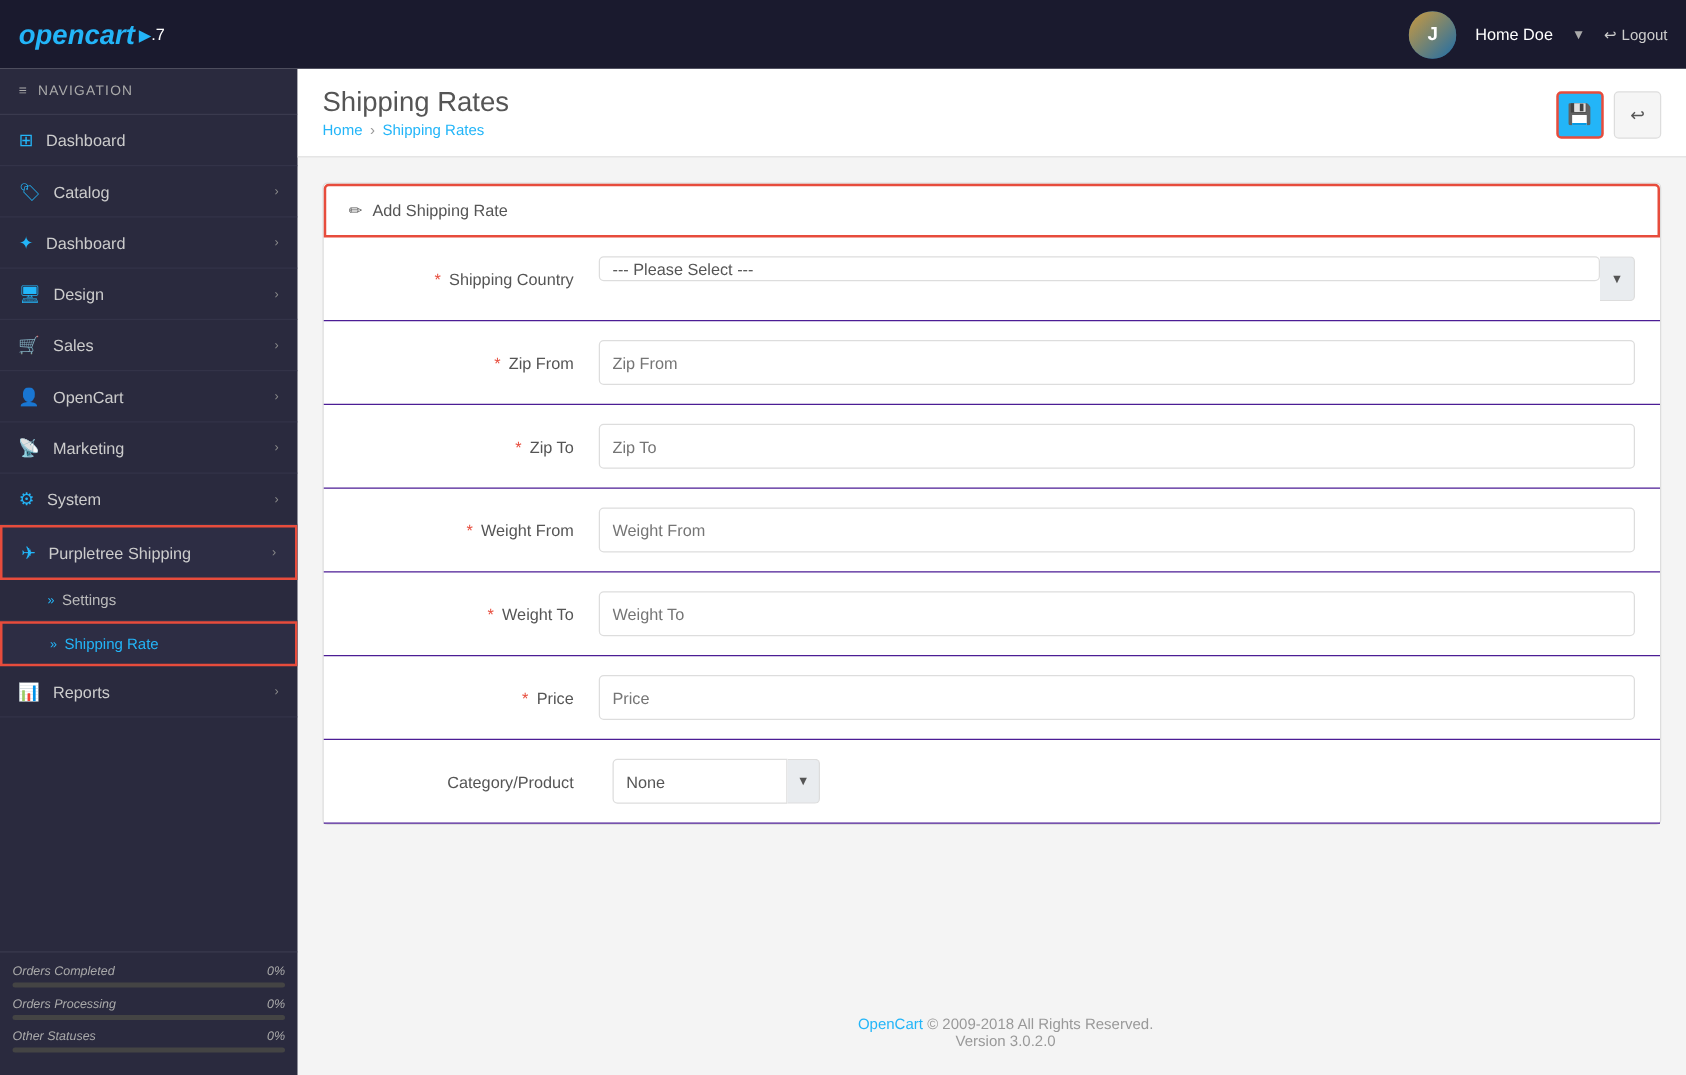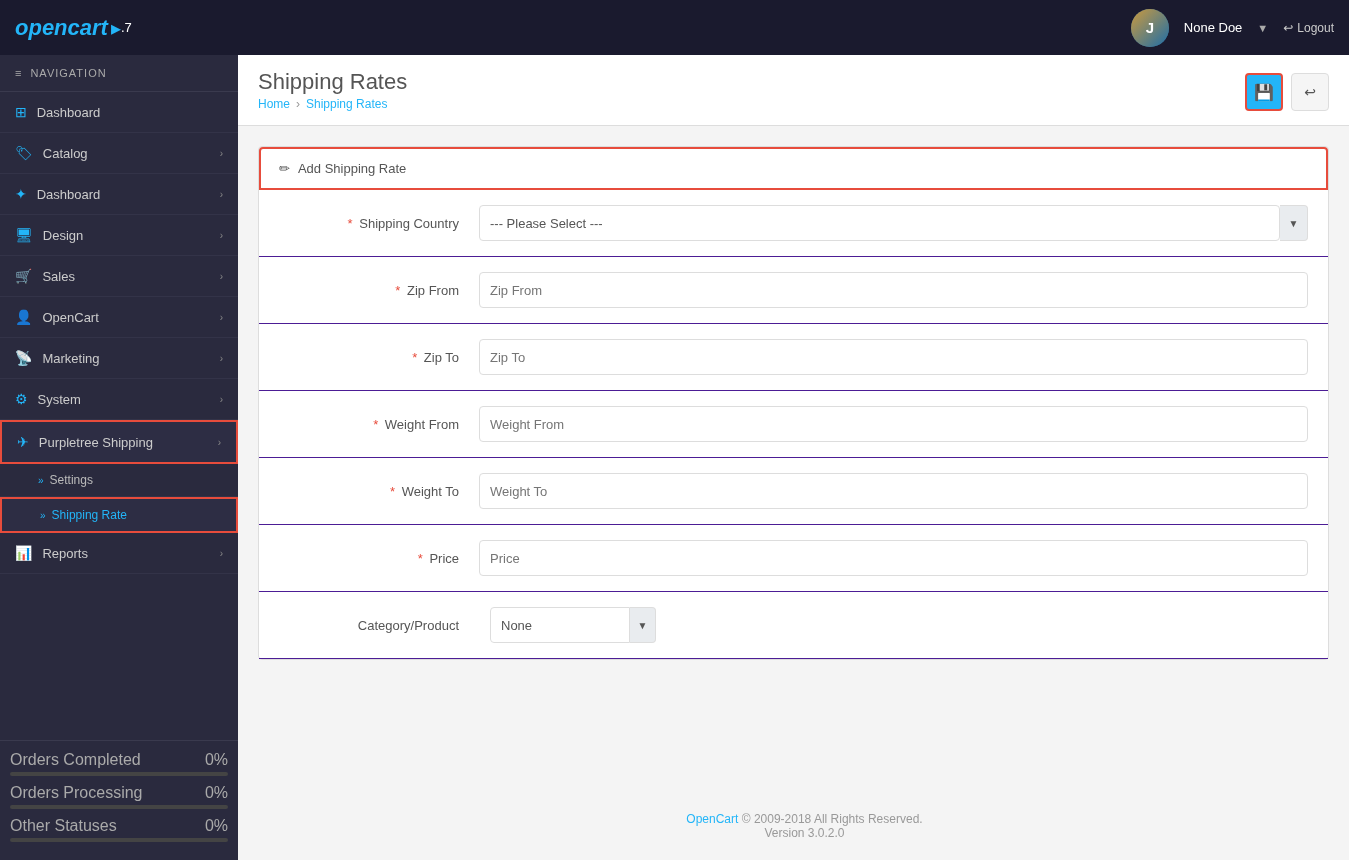--- a/index.html
+++ b/index.html
@@ -122,22 +122,23 @@
       margin-top: auto;
       border-top: 1px solid #3a3a4e;
     }
     .stat-row {
       margin-bottom: 8px;
     }
     .stat-label-row {
       display: flex;
       justify-content: space-between;
       color: #aaa;
-      font-size: 16px;
+      font-size: 10px;
       margin-bottom: 3px;
+      font-style: italic;
     }
     .stat-bar {
       height: 4px;
       background: #444;
       border-radius: 2px;
     }
     .stat-bar-fill {
       height: 100%;
       background: #23b5f8;
       border-radius: 2px;
@@ -268,21 +269,21 @@
       color: #555;
       background: #fff;
       outline: none;
     }
     .form-select-wrap {
       flex: 1;
       display: flex;
     }
     .form-select {
       flex: 1;
-      height: 36px;
+      height: 20px;
       border: 1px solid #ddd;
       border-radius: 4px;
       padding: 0 10px;
       font-size: 13px;
       color: #555;
       background: #fff;
       outline: none;
       appearance: none;
       -webkit-appearance: none;
     }
@@ -370,21 +371,21 @@
 <div class="topbar">
   <div class="topbar-logo">
     <span class="logo-text">opencart</span>
     <span style="color:#23b5f8;font-size:20px;margin-left:3px;">▸</span>
     <span style="color:#fff;font-size:13px;">.7</span>
   </div>
   <div class="topbar-right">
     <div class="avatar-circle">
       <span class="avatar-initial">J</span>
     </div>
-    <span class="user-name">None Doe</span>
+    <span class="user-name">Home Doe</span>
     <span style="color:#aaa;font-size:11px;">▼</span>
     <button class="logout-btn">
       <span>↩</span>
       <span>Logout</span>
     </button>
   </div>
 </div>
 
 <div class="layout">
 

